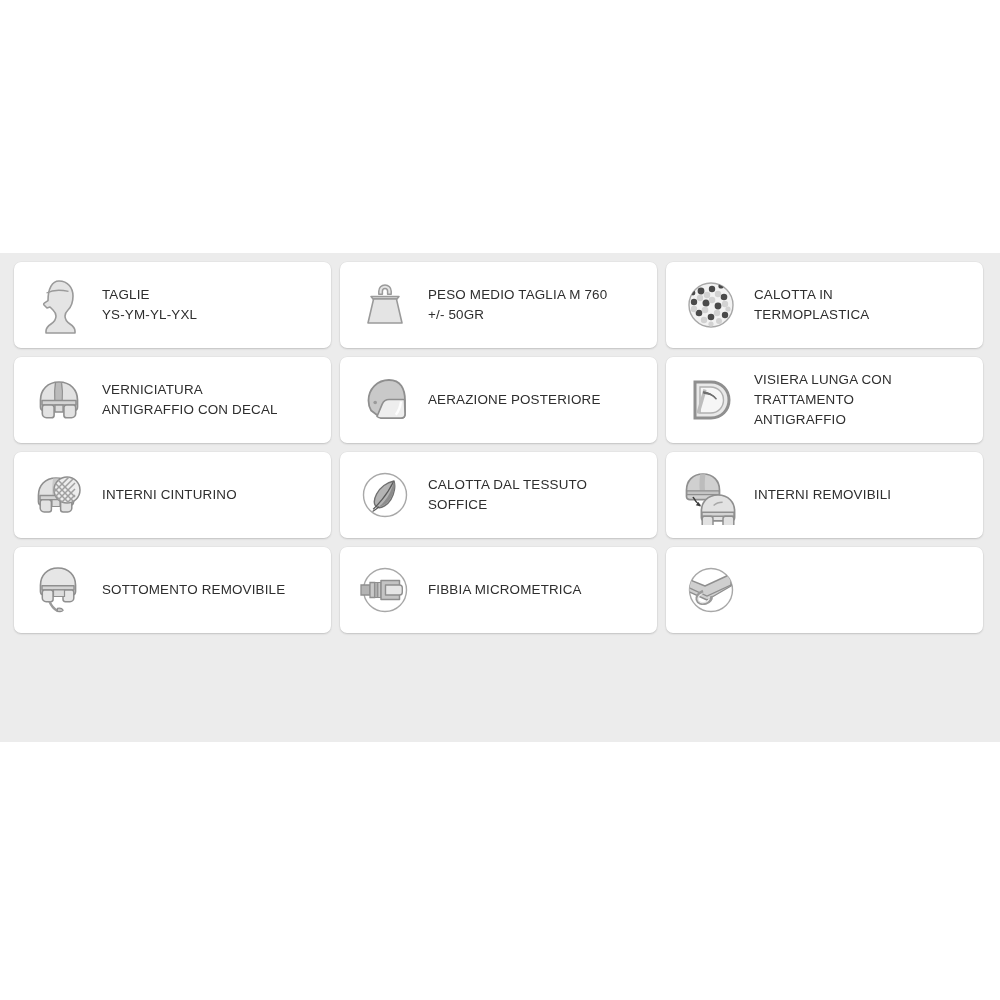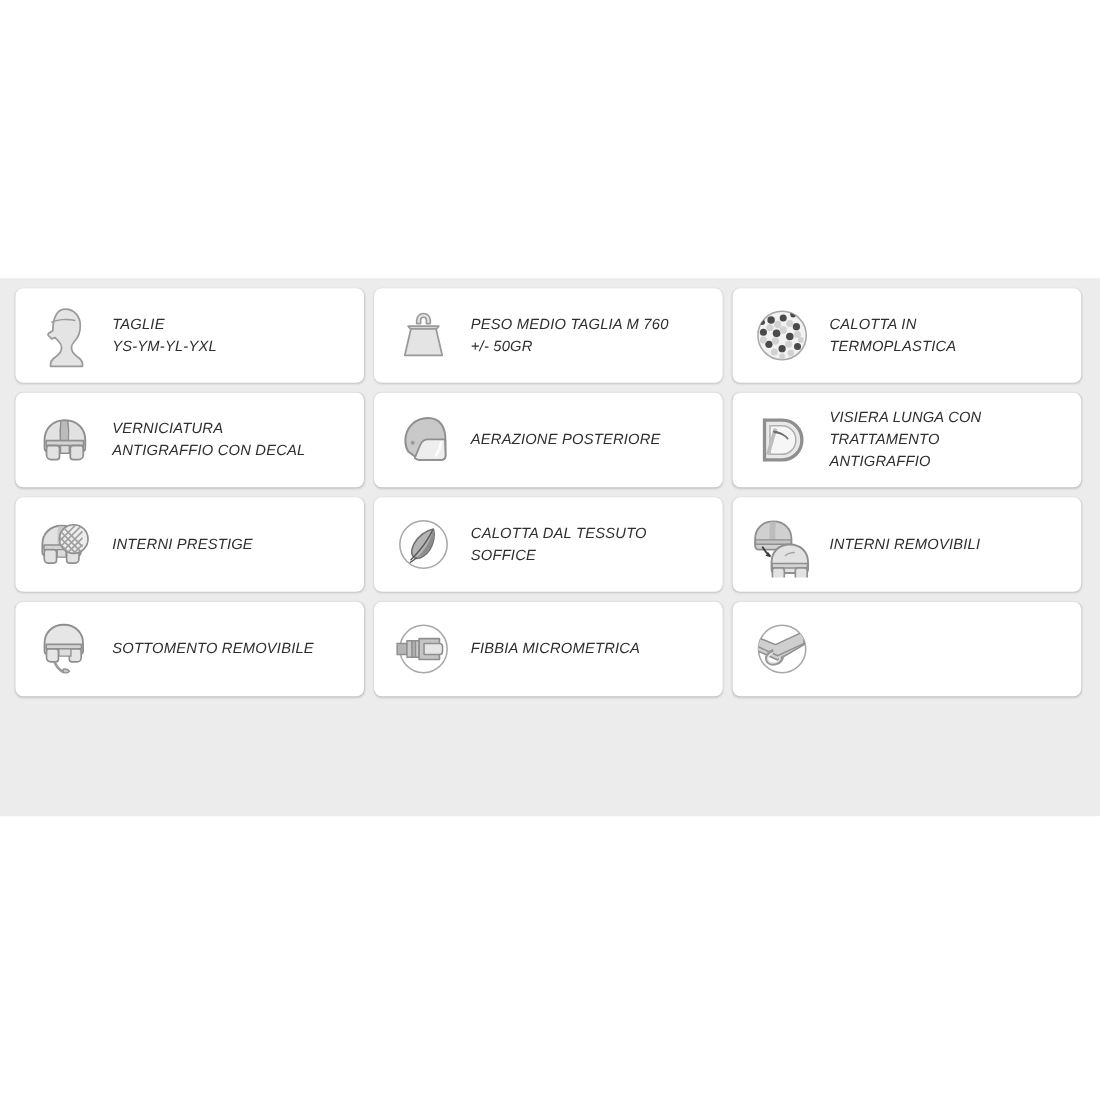--- a/index.html
+++ b/index.html
@@ -38,21 +38,20 @@
   .feature-card {
     width: 317px;
     min-height: 86px;
     background: #ffffff;
     border-radius: 7px;
     box-shadow: 0 1px 2px rgba(0,0,0,0.16), 0 0 0 0.5px rgba(0,0,0,0.04);
     display: flex;
     align-items: center;
     box-sizing: border-box;
     padding: 6px 10px 6px 14px;
-    font-style: italic;
   }
   .feature-icon {
     flex: 0 0 62px;
     width: 62px;
     height: 62px;
     display: flex;
     align-items: center;
     justify-content: center;
     margin-right: 12px;
   }
@@ -201,21 +200,21 @@
             <path d="M13.3 34.7h6.6c1.4 0 2.5 1 2.5 2.5v7.2c0 1.4-1.1 2.5-2.5 2.5h-4.7c-2.3 0-4-1.8-4-4v-5.7c0-1.4 0.8-2.5 2.1-2.5z" fill="#e2e2e2" stroke="#8f8f8f" stroke-width="1.5" stroke-linejoin="round"></path>
             <path d="M34.1 34.7h6.6c1.3 0 2.1 1.1 2.1 2.5v5.7c0 2.2-1.7 4-4 4h-4.7c-1.4 0-2.5-1.1-2.5-2.5v-7.2c0-1.5 1.1-2.5 2.5-2.5z" fill="#e2e2e2" stroke="#8f8f8f" stroke-width="1.5" stroke-linejoin="round"></path>
             <path d="M23 34.7h8v6.8h-8z" fill="#dcdcdc" stroke="#8f8f8f" stroke-width="1.2"></path>
             <circle cx="38" cy="25" r="13" fill="#ededed" stroke="#8f8f8f" stroke-width="1.5"></circle>
             <g clip-path="url(#cpWeave)" stroke="#a0a0a0" stroke-width="1.5">
               <path d="M20 18l26 26M20 24l26 26M20 30l26 26M20 12l26 26M20 6l26 26"></path>
               <path d="M46 18L20 44M46 24L20 50M46 30L20 56M46 12L20 38M46 6L20 32"></path>
             </g>
           </svg>
         </span>
-        <span class="feature-label">INTERNI PRESTIGE</span>
+        <span class="feature-label">INTERNI CINTURINO</span>
       </div>
 
       <div class="feature-card">
         <span class="feature-icon">
           <svg viewBox="0 0 60 60">
             <circle cx="30" cy="30" r="21.5" fill="#ffffff" stroke="#a8a8a8" stroke-width="1.4"></circle>
             <path d="M39 16c-7 1.4-14 6.4-17.4 13C19 34 18.6 38 20.4 40.6c1.8 2.6 5.4 2.6 9.2 0.2 5-3.2 8.6-9.4 9.8-16 0.5-2.8 0.6-5.6-0.4-8.8z" fill="#b4b4b4" stroke="#6f6f6f" stroke-width="1.4" stroke-linejoin="round"></path>
             <path d="M38.6 16.5c-3 6-7 12.6-11.4 17.8-3.6 4.3-6.2 7.2-9 10" fill="none" stroke="#5a5a5a" stroke-width="1.3"></path>
             <path d="M38.8 16.4c-1.6 7.2-5 14.6-9.6 20.2-1.8 2.2-3.4 3.8-5.2 5.2 1.8-0.2 3.8-1.1 5.6-2.2 5-3.2 8.6-9.4 9.8-16 0.5-2.8 0.5-5.2-0.6-7.2z" fill="#8c8c8c"></path>
             <path d="M24 41.8c-2.2 1.9-4.2 3.4-6.4 4.7" fill="none" stroke="#5a5a5a" stroke-width="1.2"></path>

